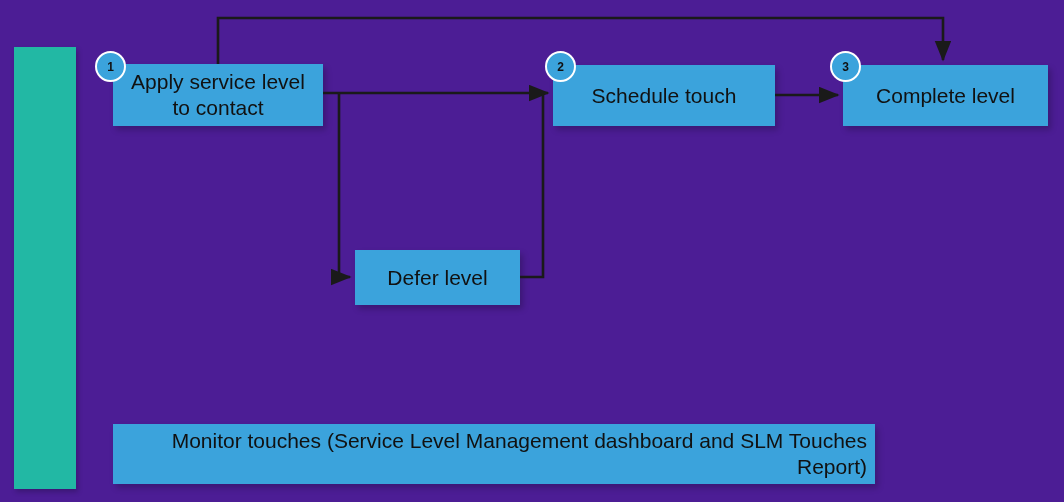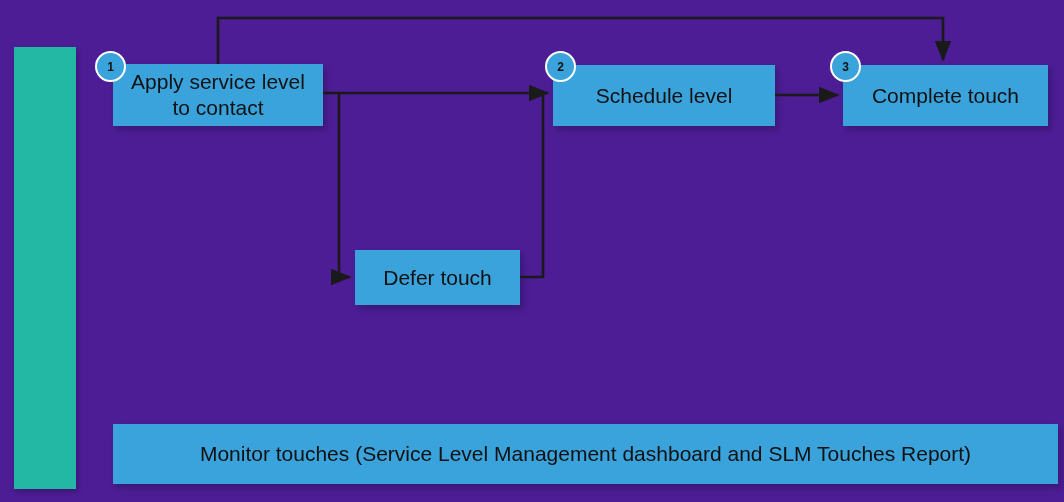--- a/index.html
+++ b/index.html
@@ -58,22 +58,23 @@
     font-size: 21px;
     line-height: 1.22;
     padding: 0 8px;
     box-sizing: border-box;
   }
   #box-apply   { left: 113px; top: 64px;  width: 210px; height: 62px; }
   #box-sched   { left: 553px; top: 65px;  width: 222px; height: 61px; }
   #box-complete{ left: 843px; top: 65px;  width: 205px; height: 61px; }
   #box-defer   { left: 355px; top: 250px; width: 165px; height: 55px; }
   #box-monitor {
-    left: 113px; top: 424px; width: 945px; height: 60px;
+    left: 113px; top: 424px; width: 762px; height: 60px;
     font-size: 21px;
+    text-align: right;
   }
 
   
   .badge {
     position: absolute;
     width: 31px;
     height: 31px;
     border-radius: 50%;
     background: #3ba3dc;
     border: 2.5px solid #ffffff;
@@ -122,25 +123,25 @@
 
     <path d="M 339,93 L 339,277 L 350,277" fill="none" stroke="#1a1a1a" stroke-width="2.6" marker-end="url(#arrowhead)"></path>
 
     <path d="M 520,277 L 543,277 L 543,94" fill="none" stroke="#1a1a1a" stroke-width="2.6"></path>
 
     <path d="M 775,95 L 838,95" fill="none" stroke="#1a1a1a" stroke-width="2.6" marker-end="url(#arrowhead)"></path>
   </svg>
 
   <div class="box" id="box-apply">Apply service level to contact</div>
 
-  <div class="box" id="box-sched">Schedule level</div>
+  <div class="box" id="box-sched">Schedule touch</div>
 
-  <div class="box" id="box-complete">Complete touch</div>
+  <div class="box" id="box-complete">Complete level</div>
 
-  <div class="box" id="box-defer">Defer touch</div>
+  <div class="box" id="box-defer">Defer level</div>
 
   <div class="box" id="box-monitor">Monitor touches (Service Level Management dashboard and SLM Touches Report)</div>
 
   <div class="badge" id="badge-1">1</div>
 
   <div class="badge" id="badge-2">2</div>
 
   <div class="badge" id="badge-3">3</div>
 
 </div>

